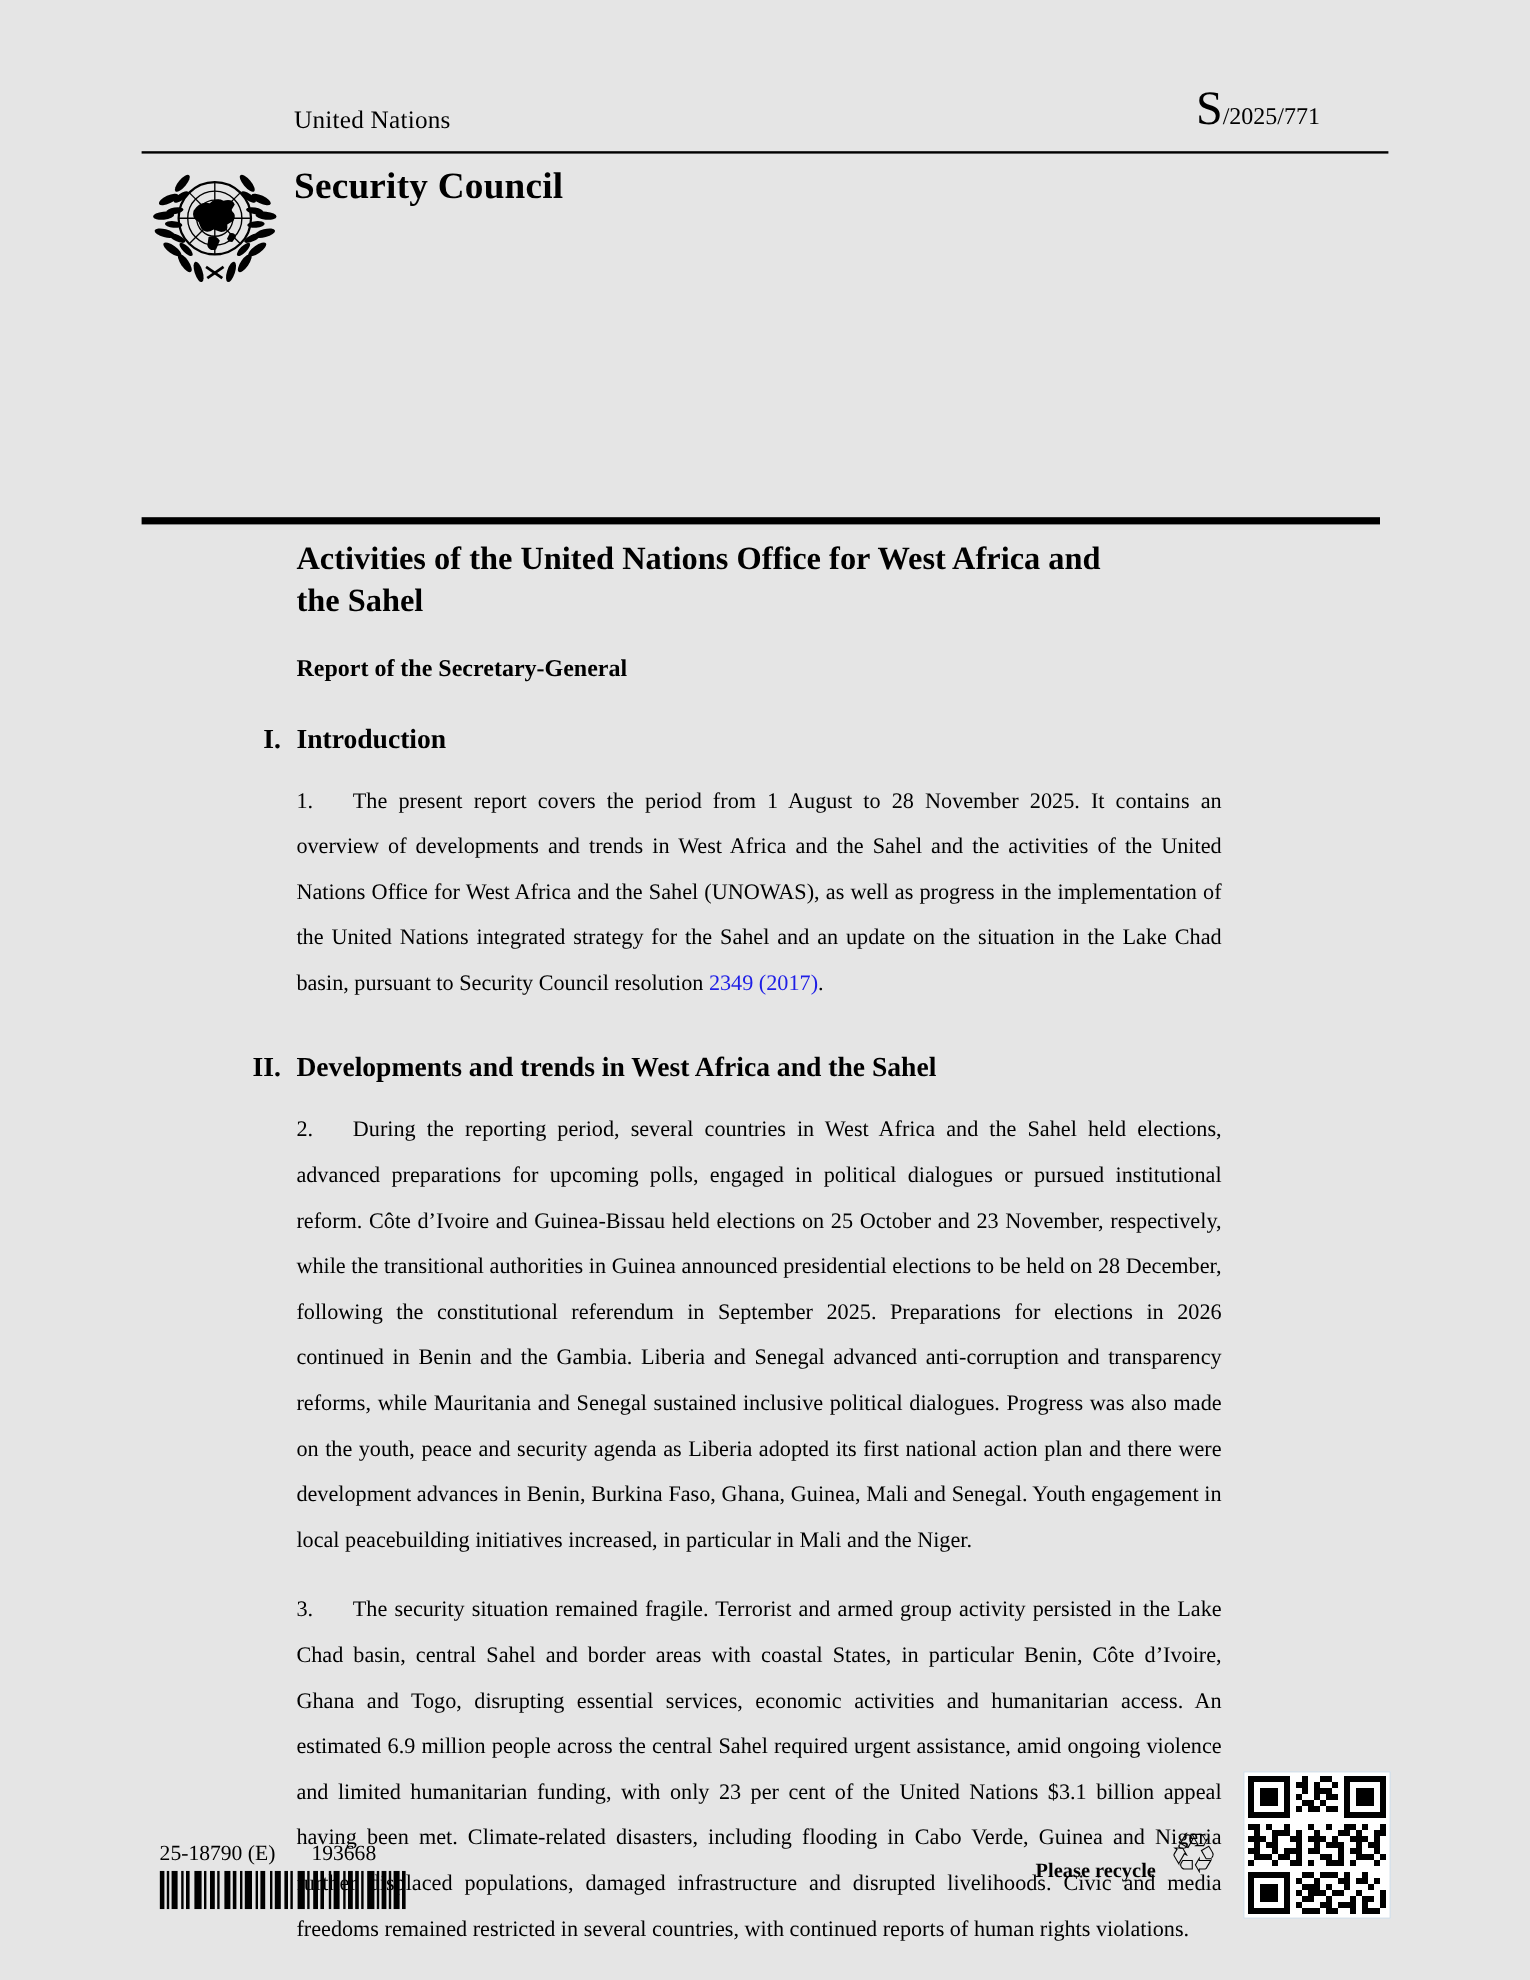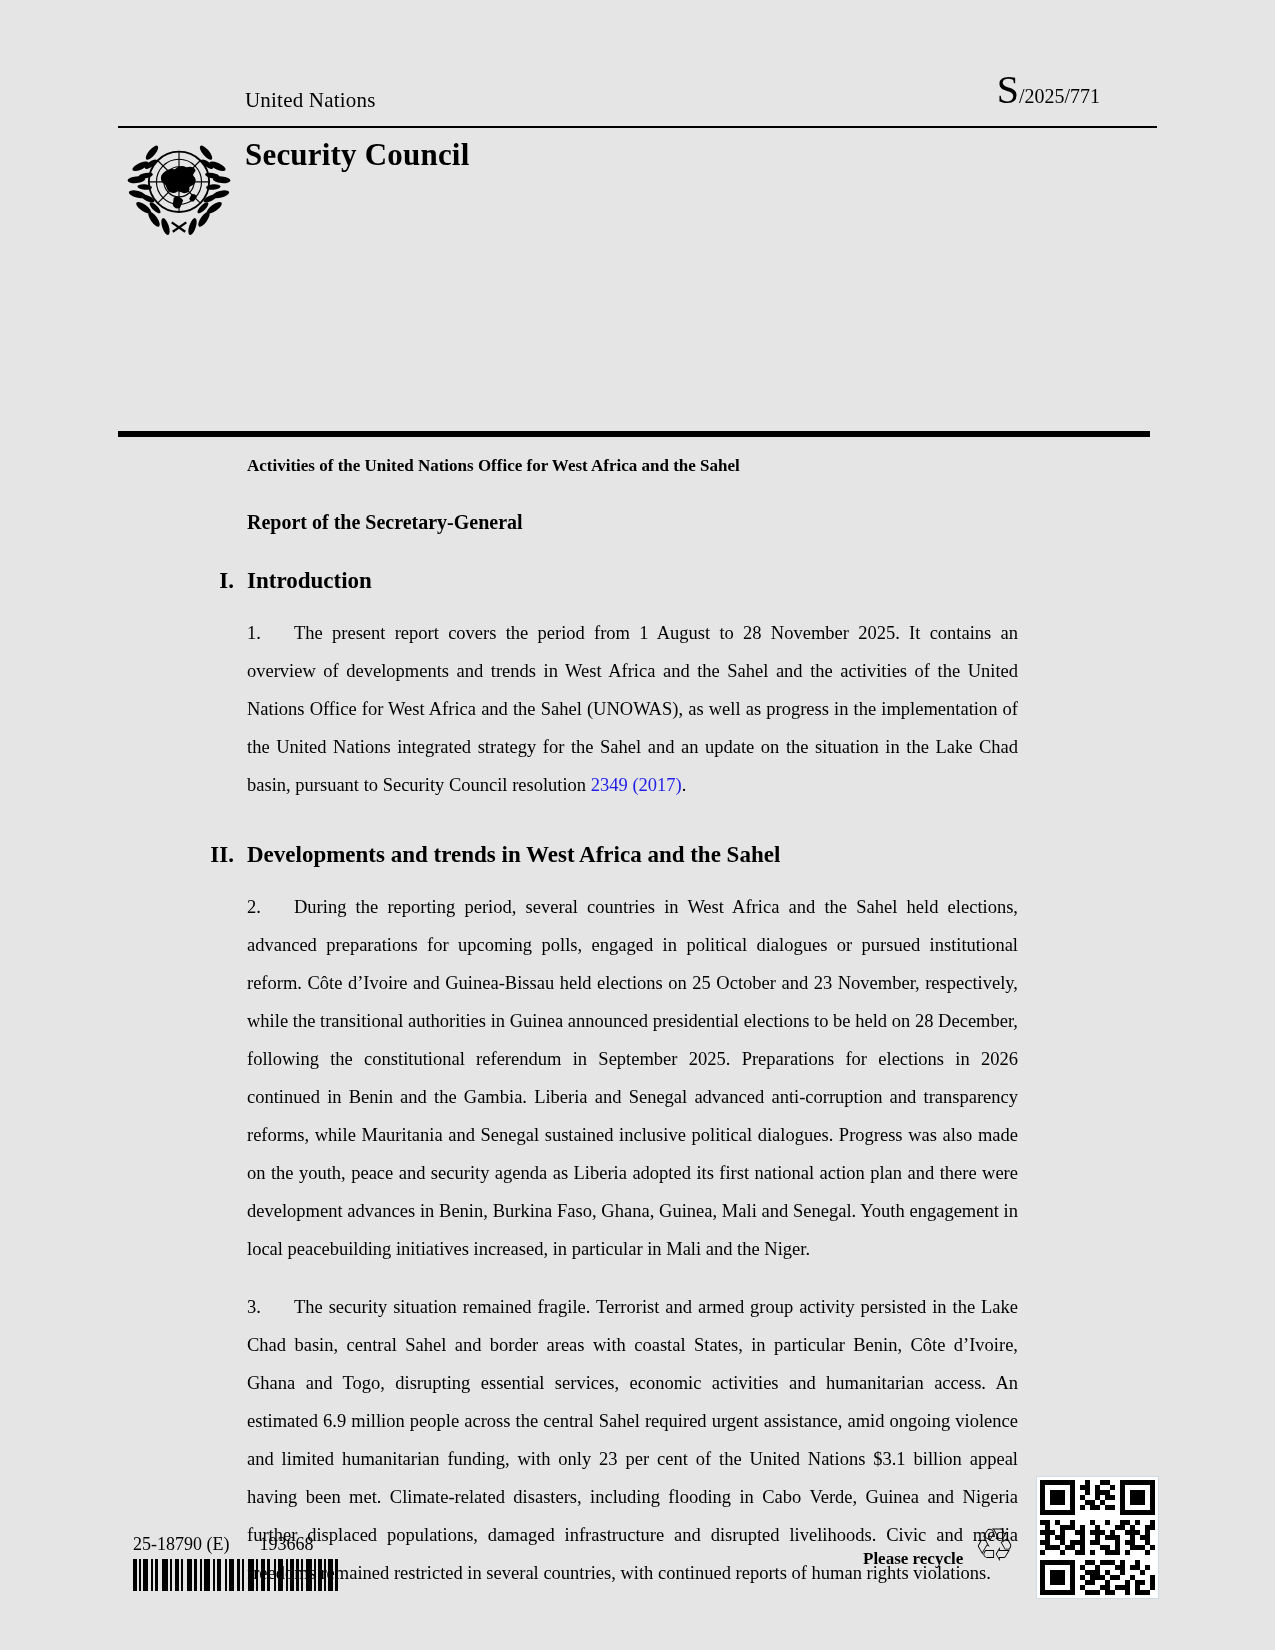--- a/index.html
+++ b/index.html
@@ -13,21 +13,21 @@
   .doc-symbol .sym-s{font-size:40px;line-height:40px;}
   .doc-symbol .sym-rest{font-size:20px;}
   .rule-thin{position:absolute;left:118px;top:126px;width:1039px;height:2px;background:#000;}
   .emblem{position:absolute;left:127px;top:134px;}
   .body-name{position:absolute;left:245px;top:137px;font-size:31px;font-weight:bold;letter-spacing:.2px;}
   .distr-block{position:absolute;left:828px;top:150px;font-size:19px;line-height:27px;}
   .distr-block .orig{margin-top:20px;}
   .rule-thick{position:absolute;left:118px;top:431px;width:1032px;height:6px;background:#000;}
   
   .content{position:absolute;left:247px;top:440px;width:771px;}
-  .doc-title{font-size:17px;font-weight:bold;line-height:35px;max-width:700px;margin-top:8px;}
+  .doc-title{font-size:27px;font-weight:bold;line-height:35px;max-width:700px;margin-top:8px;}
   .doc-subtitle{font-size:20px;font-weight:bold;margin-top:28px;}
   .section-head{position:relative;font-size:23px;font-weight:bold;}
   .section-head .numeral{position:absolute;right:100%;padding-right:13px;white-space:nowrap;}
   .sh-1{margin-top:34px;}
   .sh-2{margin-top:38px;}
   .para{font-size:18.5px;line-height:38px;text-align:justify;margin-top:20px;}
   .para .pnum{display:inline-block;min-width:47px;}
   a.res-link{color:#1e1ee6;text-decoration:none;}
   
   .job-line{position:absolute;left:133px;top:1534px;font-size:18px;white-space:nowrap;}

